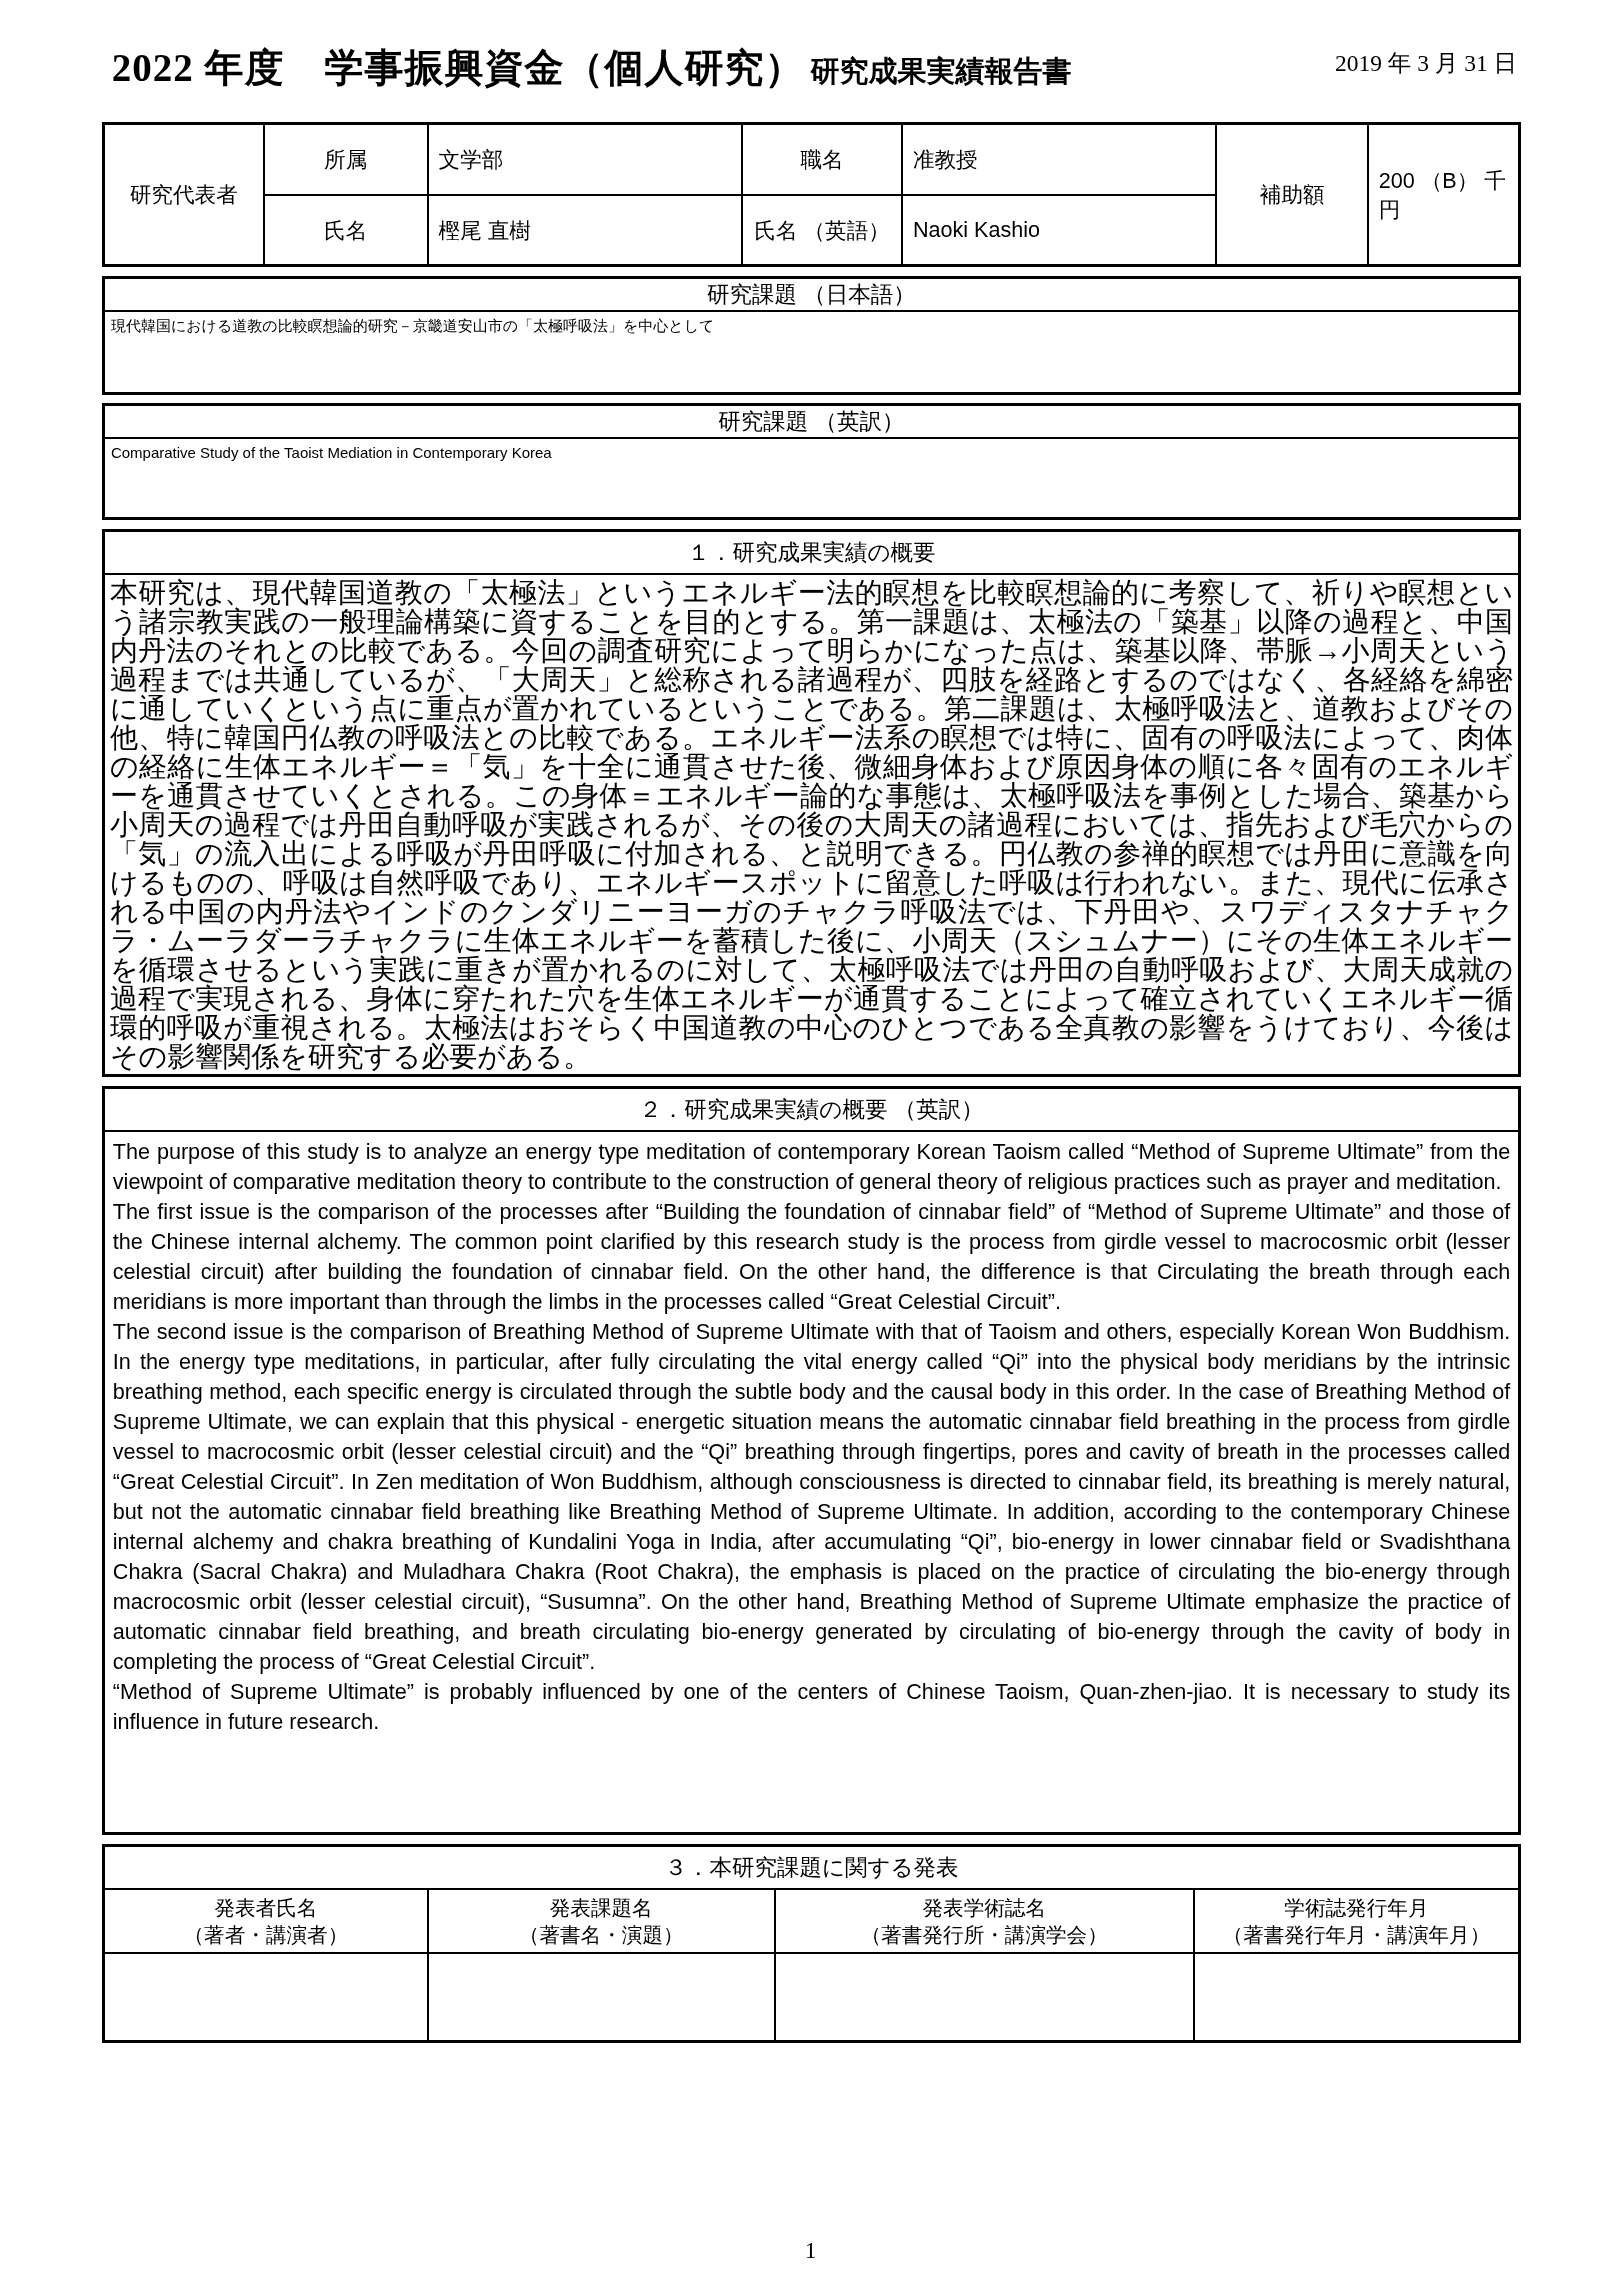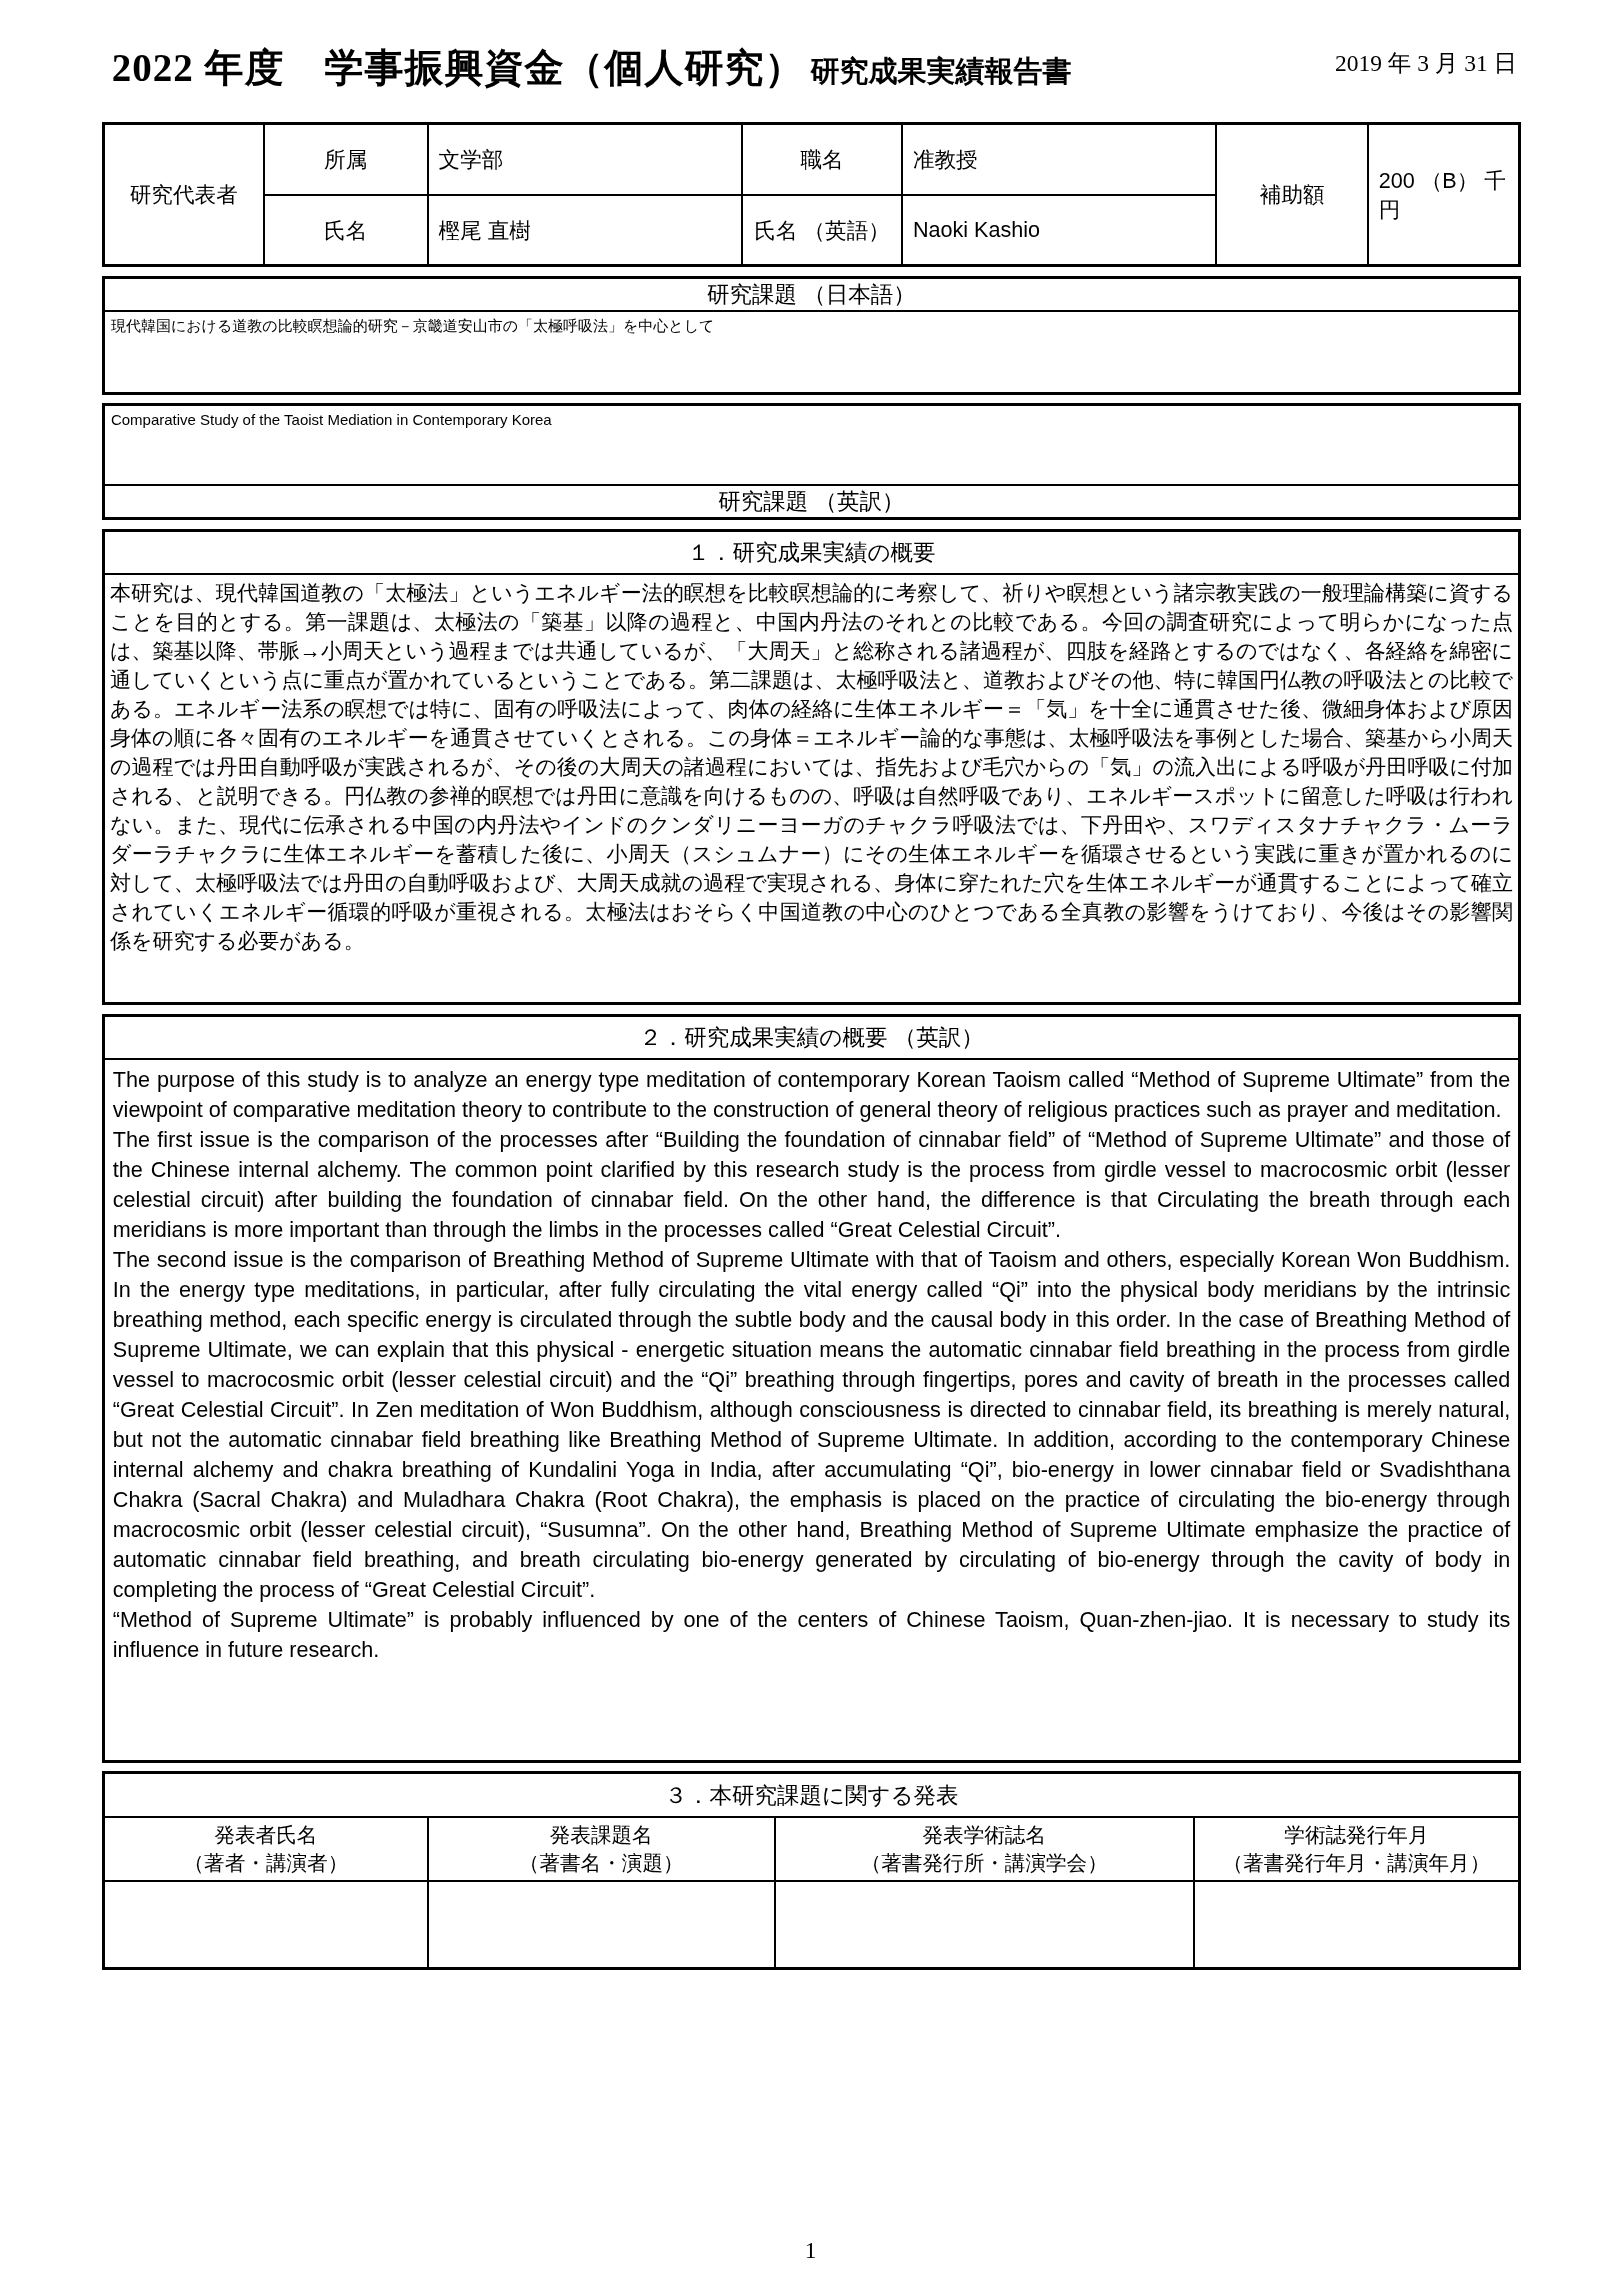--- a/index.html
+++ b/index.html
@@ -59,21 +59,21 @@
   .theme-content {
     height: 82px;
     vertical-align: top;
     font-size: 15px;
     padding: 4.9px 5.9px;
   }
   
   .ja-summary {
     vertical-align: top;
     height: 429px;
-    font-size: 21px;
+    font-size: 28px;
     line-height: 29px;
     text-align: justify;
     padding: 2.9px 4.9px;
   }
   
   .en-summary {
     vertical-align: top;
     height: 702px;
     font-size: 21.6px;
     line-height: 30px;
@@ -148,24 +148,24 @@
           </tr>
       <tr>
             <td class="theme-content">現代韓国における道教の比較瞑想論的研究－京畿道安山市の「太極呼吸法」を中心として</td>
           </tr>
     </tbody>
       </table>
 
     <table class="blk">
       <tbody>
           <tr>
+            <td class="sec-head" style="height:29px">研究課題 （英訳）</td>
+          </tr>
+      <tr>
             <td class="theme-content" style="height:80px">Comparative Study of the Taoist Mediation in Contemporary Korea</td>
-          </tr>
-      <tr>
-            <td class="sec-head" style="height:29px">研究課題 （英訳）</td>
           </tr>
     </tbody>
       </table>
 
     <table class="blk">
       <tbody>
           <tr>
             <td class="sec-head">１．研究成果実績の概要</td>
           </tr>
       <tr>

